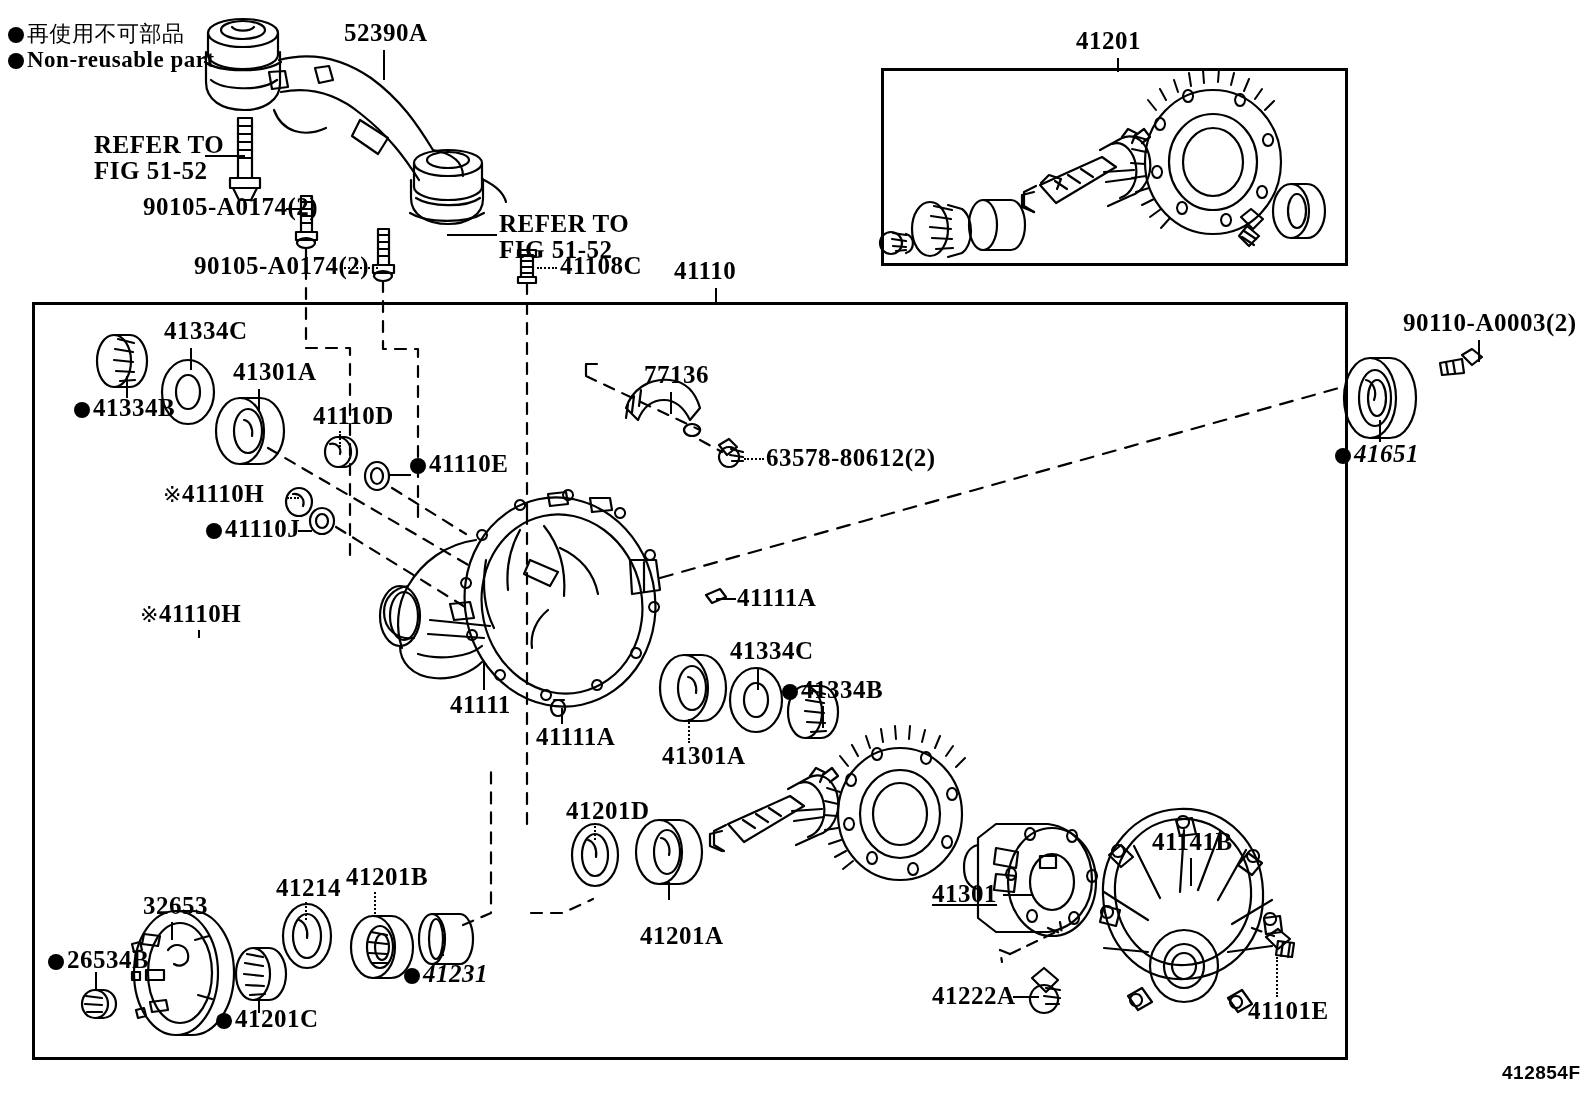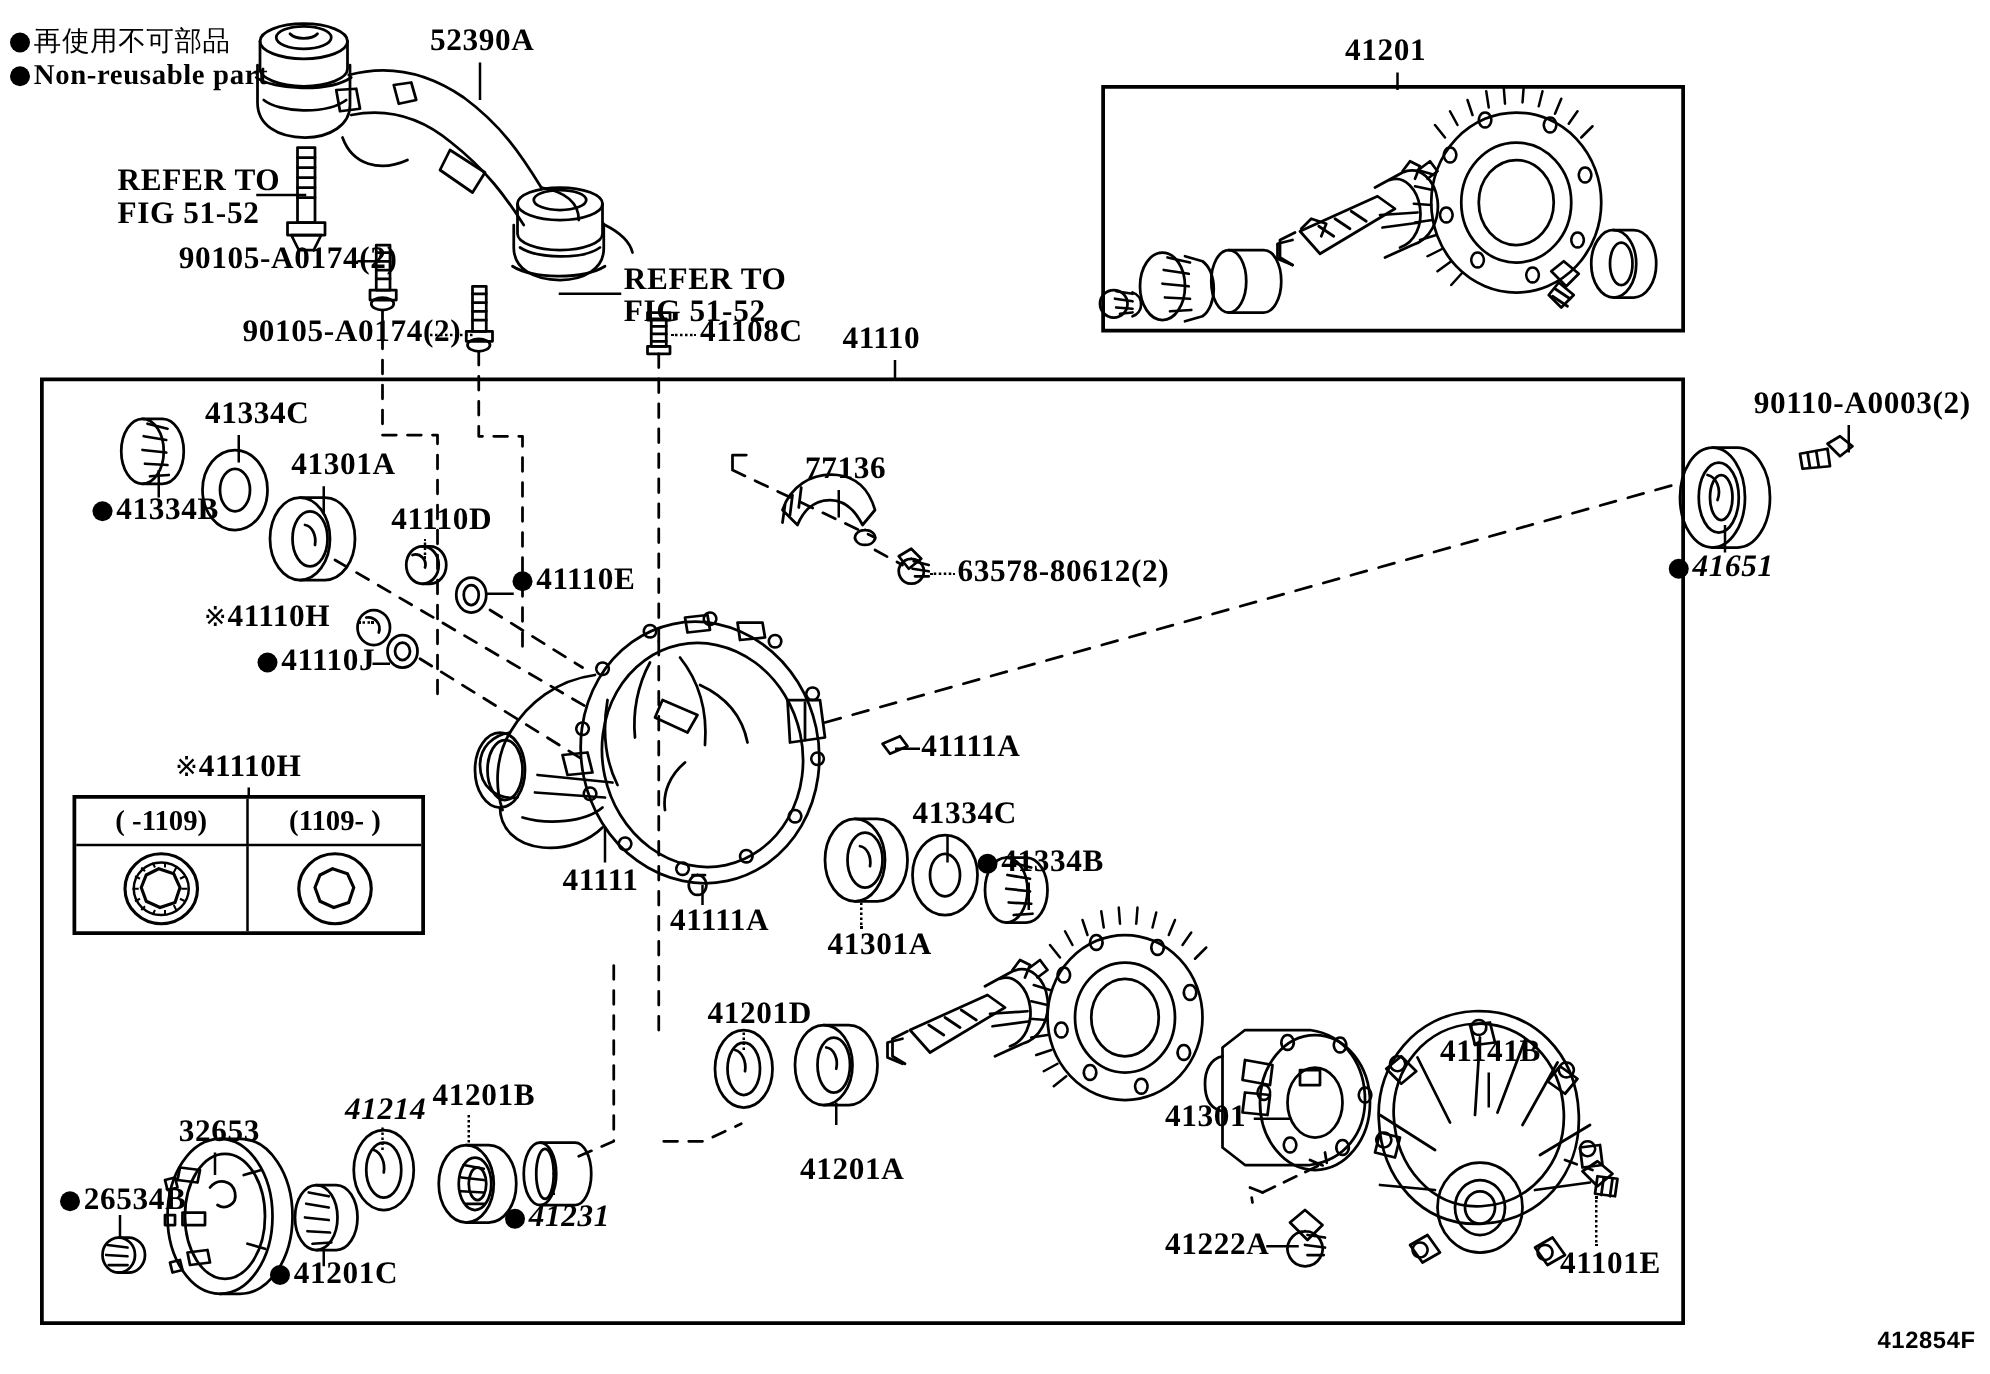--- a/index.html
+++ b/index.html
@@ -500,44 +500,20 @@
         <path d="M1252 928 l22 8"></path>
       </g>
 
     </g>
   </svg>
 
   <div class="frame" style="left:32px;top:302px;width:1316px;height:758px;"></div>
 
   <div class="frame" style="left:881px;top:68px;width:467px;height:198px;"></div>
 
-  <div class="tbl" style="left:58px;top:636px;width:282px;height:112px;">
-    <div class="tbl-row head">
-      <div class="tbl-cell">(      -1109)</div>
-      <div class="tbl-cell">(1109-      )</div>
-    </div>
-    <div class="tbl-row body">
-      <div class="tbl-cell">
-        <svg width="86" height="62" viewBox="0 0 86 62">
-          <ellipse cx="43" cy="31" rx="29" ry="28" fill="none" stroke="#000" stroke-width="2.5"></ellipse>
-          <ellipse cx="43" cy="31" rx="22" ry="21" fill="none" stroke="#000" stroke-width="2"></ellipse>
-          <path d="M31 20 l10 -5 l12 4 l5 11 l-4 12 l-12 4 l-11 -5 l-4 -11 Z" fill="none" stroke="#000" stroke-width="2.5"></path>
-          <g stroke="#000" stroke-width="1.6" fill="none">
-            <path d="M27 14 l3 3 M36 10 l2 4 M46 10 l0 4 M55 14 l-2 4 M62 21 l-4 2 M64 31 l-5 0 M62 41 l-4 -2 M55 48 l-2 -4 M46 52 l0 -4 M36 52 l2 -4 M27 48 l3 -3 M22 41 l4 -2 M20 31 l5 0 M22 21 l4 2"></path>
-          </g>
-        </svg>
-      </div>
-      <div class="tbl-cell">
-        <svg width="86" height="62" viewBox="0 0 86 62">
-          <ellipse cx="43" cy="31" rx="29" ry="28" fill="none" stroke="#000" stroke-width="2.5"></ellipse>
-          <path d="M31 20 l10 -5 l12 4 l5 11 l-4 12 l-12 4 l-11 -5 l-4 -11 Z" fill="none" stroke="#000" stroke-width="2.5"></path>
-        </svg>
-      </div>
-    </div>
-  </div>
 
   <div class="lbl" style="left:8px;top:20px;font-weight:normal;">
     <span class="dot"></span><span class="jp">再使用不可部品</span>
   </div>
   <div class="lbl" style="left:8px;top:48px;font-size:23px;">
     <span class="dot"></span><span>Non-reusable part</span>
   </div>
 
   <div class="lbl" style="left:94px;top:132px;">
     <div>REFER TO</div>
@@ -679,21 +655,21 @@
   <div class="lbl" style="left:640px;top:899px;margin-top:24px;">
     <span>41201A</span>
   </div>
   <div class="leader lead-v" style="left:668px;top:882px;height:18px;"></div>
 
   <div class="lbl" style="left:346px;top:864px;">
     <span>41201B</span>
   </div>
   <div class="lead-dot-v" style="left:374px;top:892px;height:22px;"></div>
 
-  <div class="lbl" style="left:276px;top:875px;font-style:italic;">
+  <div class="lbl" style="left:276px;top:875px;">
     <span>41214</span>
   </div>
   <div class="lead-dot-v" style="left:305px;top:902px;height:18px;"></div>
 
   <div class="lbl" style="left:404px;top:961px;font-style:italic;">
     <span class="dot"></span><span>41231</span>
   </div>
   <div class="lead-dot-v" style="left:442px;top:930px;height:26px;"></div>
 
   <div class="lbl" style="left:143px;top:893px;">
@@ -704,21 +680,21 @@
   <div class="lbl" style="left:48px;top:947px;">
     <span class="dot"></span><span>26534B</span>
   </div>
   <div class="leader lead-v" style="left:95px;top:972px;height:18px;"></div>
 
   <div class="lbl" style="left:216px;top:1006px;">
     <span class="dot"></span><span>41201C</span>
   </div>
   <div class="leader lead-v" style="left:258px;top:999px;height:14px;"></div>
 
-  <div class="lbl" style="left:932px;top:881px;">
+  <div class="lbl" style="left:932px;top:881px;text-decoration:underline;">
     <span>41301</span>
   </div>
   <div class="leader lead-h" style="left:1003px;top:894px;width:30px;"></div>
 
   <div class="lbl" style="left:932px;top:983px;">
     <span>41222A</span>
   </div>
   <div class="leader lead-h" style="left:1013px;top:996px;width:26px;"></div>
 
   <div class="lbl" style="left:1152px;top:829px;">

